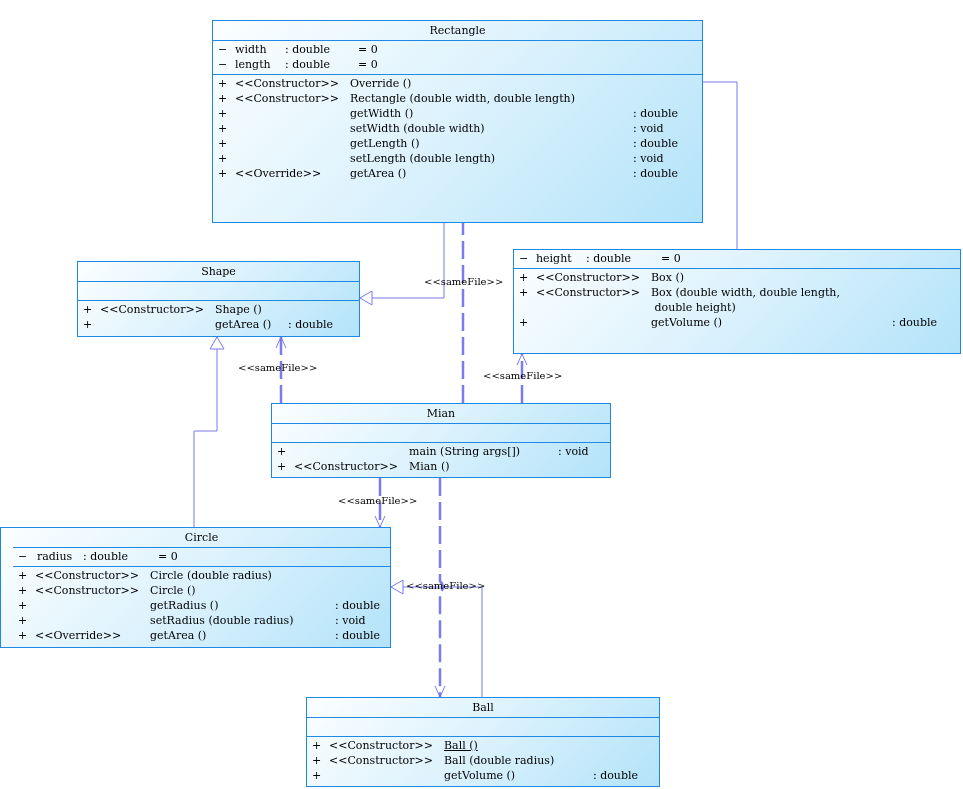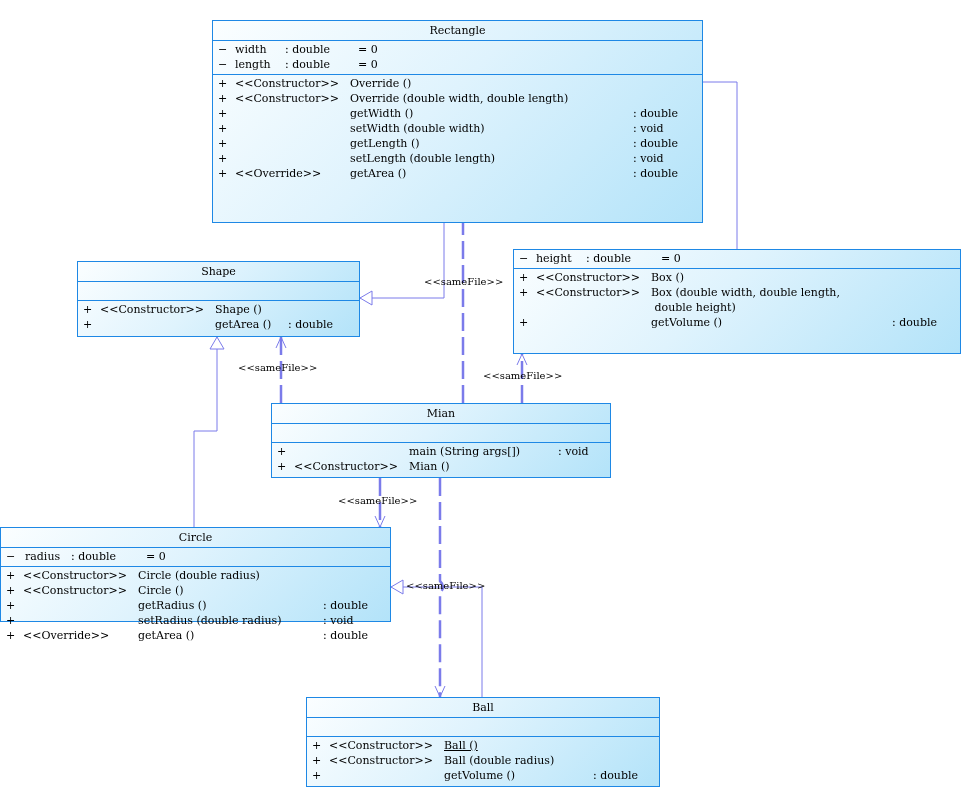--- a/index.html
+++ b/index.html
@@ -55,21 +55,21 @@
 <div class="lbl" style="left:406px; top:580px;">&lt;&lt;sameFile&gt;&gt;</div>
 
 <div class="cls" id="rectangle" style="left:212px; top:0px; width:491px; height:203px;margin-top:20px;">
   <div class="hdr">Rectangle</div>
   <div class="sec attrs">
       <div class="row"><span style="left: 5px;">−</span><span style="left: 22px;">width</span><span style="left: 72px;">: double</span><span style="left: 145px;">= 0</span></div>
       <div class="row"><span style="left: 5px;">−</span><span style="left: 22px;">length</span><span style="left: 72px;">: double</span><span style="left: 145px;">= 0</span></div>
     </div>
   <div class="sec ops">
       <div class="row"><span style="left: 5px;">+</span><span style="left: 22px;">&lt;&lt;Constructor&gt;&gt;</span><span style="left: 137px;">Override ()</span><span style="left: 420px;"></span></div>
-      <div class="row"><span style="left: 5px;">+</span><span style="left: 22px;">&lt;&lt;Constructor&gt;&gt;</span><span style="left: 137px;">Override (double width, double length)</span><span style="left: 420px;"></span></div>
+      <div class="row"><span style="left: 5px;">+</span><span style="left: 22px;">&lt;&lt;Constructor&gt;&gt;</span><span style="left: 137px;">Rectangle (double width, double length)</span><span style="left: 420px;"></span></div>
       <div class="row"><span style="left: 5px;">+</span><span style="left: 22px;"></span><span style="left: 137px;">getWidth ()</span><span style="left: 420px;">: double</span></div>
       <div class="row"><span style="left: 5px;">+</span><span style="left: 22px;"></span><span style="left: 137px;">setWidth (double width)</span><span style="left: 420px;">: void</span></div>
       <div class="row"><span style="left: 5px;">+</span><span style="left: 22px;"></span><span style="left: 137px;">getLength ()</span><span style="left: 420px;">: double</span></div>
       <div class="row"><span style="left: 5px;">+</span><span style="left: 22px;"></span><span style="left: 137px;">setLength (double length)</span><span style="left: 420px;">: void</span></div>
       <div class="row"><span style="left: 5px;">+</span><span style="left: 22px;">&lt;&lt;Override&gt;&gt;</span><span style="left: 137px;">getArea ()</span><span style="left: 420px;">: double</span></div>
     </div>
 </div>
 
 <div class="cls" id="box" style="left:513px; top:249px; width:448px; height:105px;">
   <div class="sec attrs">
@@ -94,21 +94,21 @@
 
 <div class="cls" id="mian" style="left:271px; top:403px; width:340px; height:75px;">
   <div class="hdr">Mian</div>
   <div class="sec attrs empty"></div>
   <div class="sec ops">
       <div class="row"><span style="left: 5px;">+</span><span style="left: 22px;"></span><span style="left: 137px;">main (String args[])</span><span style="left: 286px;">: void</span></div>
       <div class="row"><span style="left: 5px;">+</span><span style="left: 22px;">&lt;&lt;Constructor&gt;&gt;</span><span style="left: 137px;">Mian ()</span><span style="left: 286px;"></span></div>
     </div>
 </div>
 
-<div class="cls" id="circle" style="left:0px; top:527px; width:391px; height:95px;">
+<div class="cls" id="circle" style="left:0px; top:527px; width:391px; height:121px;padding-left:12px;">
   <div class="hdr">Circle</div>
   <div class="sec attrs">
       <div class="row"><span style="left: 5px;">−</span><span style="left: 24px;">radius</span><span style="left: 70px;">: double</span><span style="left: 145px;">= 0</span></div>
     </div>
   <div class="sec ops">
       <div class="row"><span style="left: 5px;">+</span><span style="left: 22px;">&lt;&lt;Constructor&gt;&gt;</span><span style="left: 137px;">Circle (double radius)</span><span style="left: 322px;"></span></div>
       <div class="row"><span style="left: 5px;">+</span><span style="left: 22px;">&lt;&lt;Constructor&gt;&gt;</span><span style="left: 137px;">Circle ()</span><span style="left: 322px;"></span></div>
       <div class="row"><span style="left: 5px;">+</span><span style="left: 22px;"></span><span style="left: 137px;">getRadius ()</span><span style="left: 322px;">: double</span></div>
       <div class="row"><span style="left: 5px;">+</span><span style="left: 22px;"></span><span style="left: 137px;">setRadius (double radius)</span><span style="left: 322px;">: void</span></div>
       <div class="row"><span style="left: 5px;">+</span><span style="left: 22px;">&lt;&lt;Override&gt;&gt;</span><span style="left: 137px;">getArea ()</span><span style="left: 322px;">: double</span></div>

